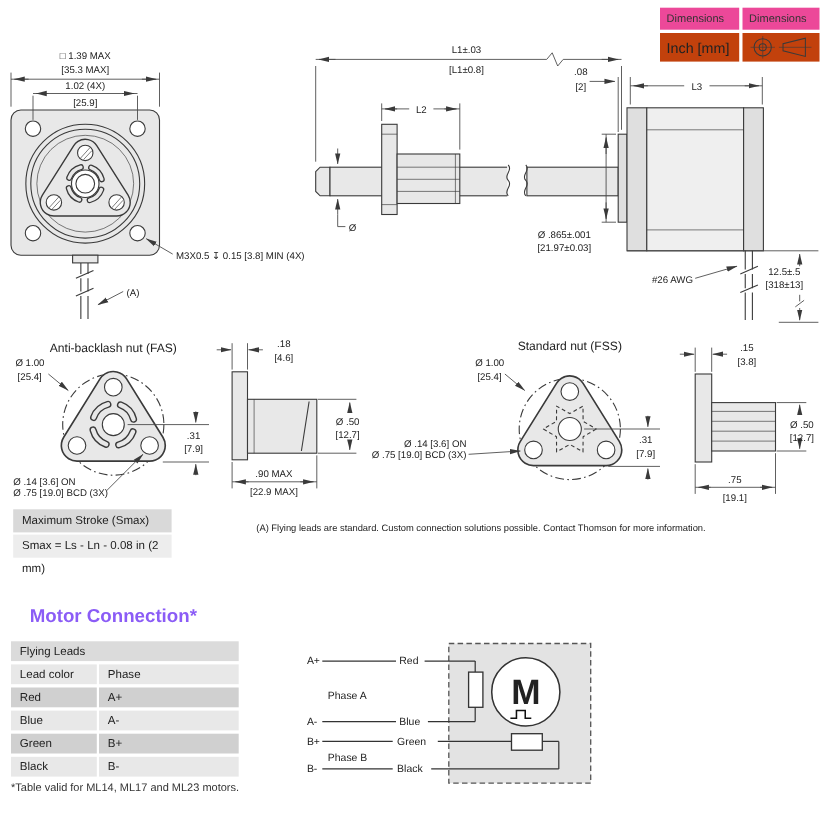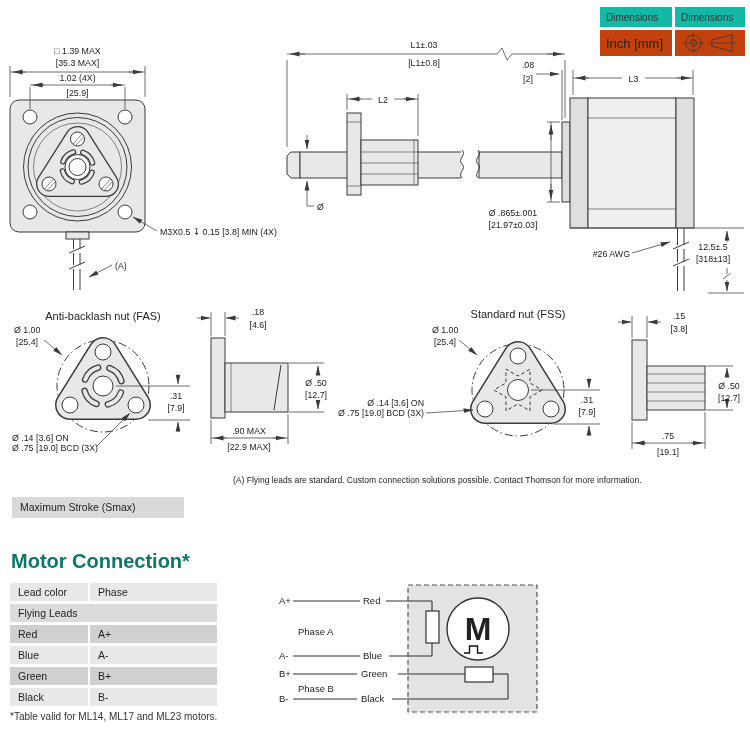--- a/index.html
+++ b/index.html
@@ -18,28 +18,28 @@
   .f{fill:#e8e8e8;stroke:#3a3a3a;stroke-width:1;}
   .f2{fill:#dfdfdf;stroke:#3a3a3a;stroke-width:1;}
   .f3{fill:#efefef;stroke:#3a3a3a;stroke-width:1;}
   .w{fill:#fff;stroke:#3a3a3a;stroke-width:1;}
   .nutO{fill:#3a3a3a;stroke:#3a3a3a;stroke-linejoin:round;}
   .nutI{fill:#e8e8e8;stroke:#e8e8e8;stroke-linejoin:round;}
   .slotO{stroke:#3a3a3a;fill:none;stroke-linecap:round;}
   .slotI{stroke:#e8e8e8;fill:none;stroke-linecap:round;}
   .hdr{position:absolute;left:600px;top:7px;width:146px;display:grid;
        grid-template-columns:72px 70px;grid-template-rows:20px 26px;gap:3px;}
-  .hdr .cell{background:#14b8a6;font-size:10px;color:#333;padding-left:6px;display:flex;align-items:center;}
+  .hdr .cell{background:#ec4899;font-size:10px;color:#333;padding-left:6px;display:flex;align-items:center;}
   .hdr .body{background:#c2410c;font-size:13px;color:#222;}
   .hdr .icon{justify-content:center;padding-left:0;}
-  .strokebox{position:absolute;left:12px;top:497px;width:172px;font-size:10.5px;}
+  .strokebox{position:absolute;left:12px;top:463px;width:144px;font-size:10.5px;}
   .strokebox .r1{background:#d9d9d9;height:21px;line-height:21px;padding-left:8px;margin-bottom:2px;}
   .strokebox .r2{background:#ededed;height:21px;line-height:21px;padding-left:8px;}
   .notea{position:absolute;left:233px;top:475px;width:505px;font-size:8.5px;color:#222;}
-  .mc-head{position:absolute;left:11px;top:550px;font-size:20px;font-weight:bold;color:#0f766e;}
+  .mc-head{position:absolute;left:27px;top:550px;font-size:17px;font-weight:bold;color:#8b5cf6;}
   .mtable{position:absolute;left:10px;top:583px;width:207px;font-size:10.5px;}
   .mtable .row{display:flex;gap:2px;margin-bottom:3px;height:18px;line-height:18px;}
   .mtable .c1{width:70px;padding-left:8px;}
   .mtable .c2{flex:1;padding-left:8px;}
   .mtable .full{flex:1;padding-left:8px;}
   .rt{background:#dbdbdb;}
   .rh{background:#e8e8e8;}
   .rd{background:#d0d0d0;}
   .rl{background:#e8e8e8;}
   .fnote{position:absolute;left:10px;top:711px;font-size:10px;color:#333;}
@@ -335,34 +335,35 @@
       <line x1="632" y1="443" x2="705" y2="443" class="d"></line>
       <line x1="646" y1="443" x2="635" y2="443" class="d" marker-end="url(#ah)"></line>
       <line x1="691" y1="443" x2="702" y2="443" class="d" marker-end="url(#ah)"></line>
       <text x="668" y="439" class="t tm">.75</text>
       <text x="668" y="455" class="t tm">[19.1]</text>
     </g>
   </svg>
 
   <div class="strokebox">
     <div class="r1">Maximum Stroke (Smax)</div>
+    <div class="r2">Smax = Ls - Ln - 0.08 in (2 mm)</div>
   </div>
 
   <div class="notea">(A) Flying leads are standard. Custom connection solutions possible. Contact Thomson for more information.</div>
 
   <div class="mc-head">Motor Connection*</div>
 
   <div class="mtable">
+    <div class="row">
+        <div class="full rt">Flying Leads</div>
+      </div>
     <div class="row">
       <div class="c1 rh">Lead color</div>
       <div class="c2 rh">Phase</div>
     </div>
-    <div class="row">
-        <div class="full rt">Flying Leads</div>
-      </div>
     <div class="row">
       <div class="c1 rd">Red</div>
       <div class="c2 rd">A+</div>
     </div>
     <div class="row">
       <div class="c1 rl">Blue</div>
       <div class="c2 rl">A-</div>
     </div>
     <div class="row">
       <div class="c1 rd">Green</div>

